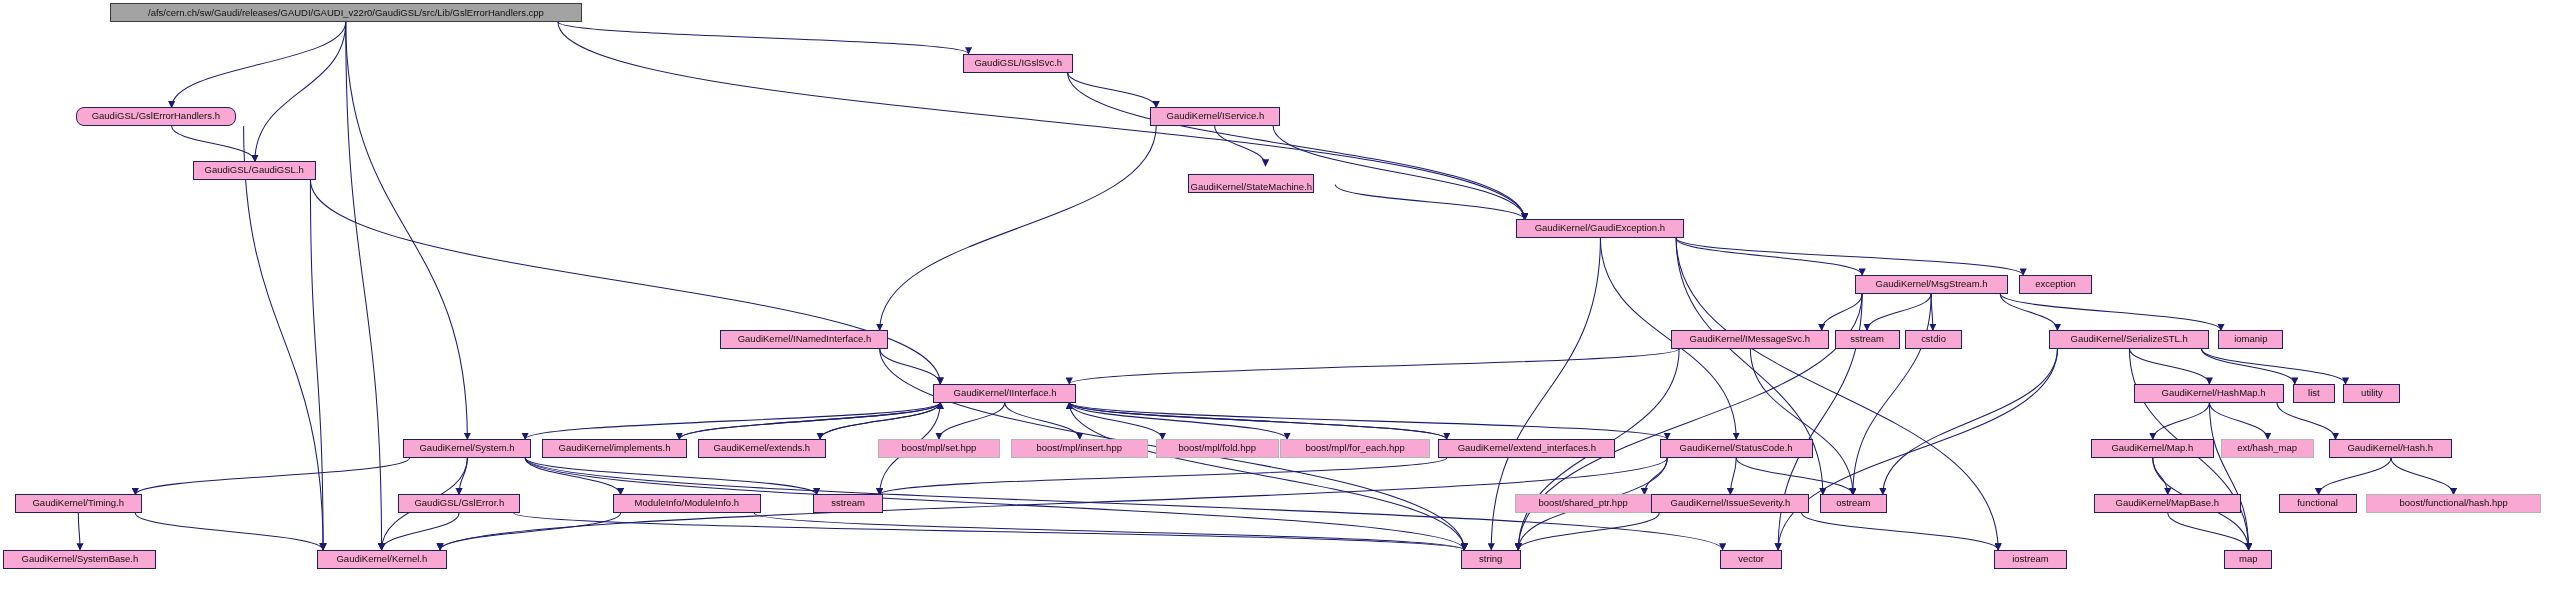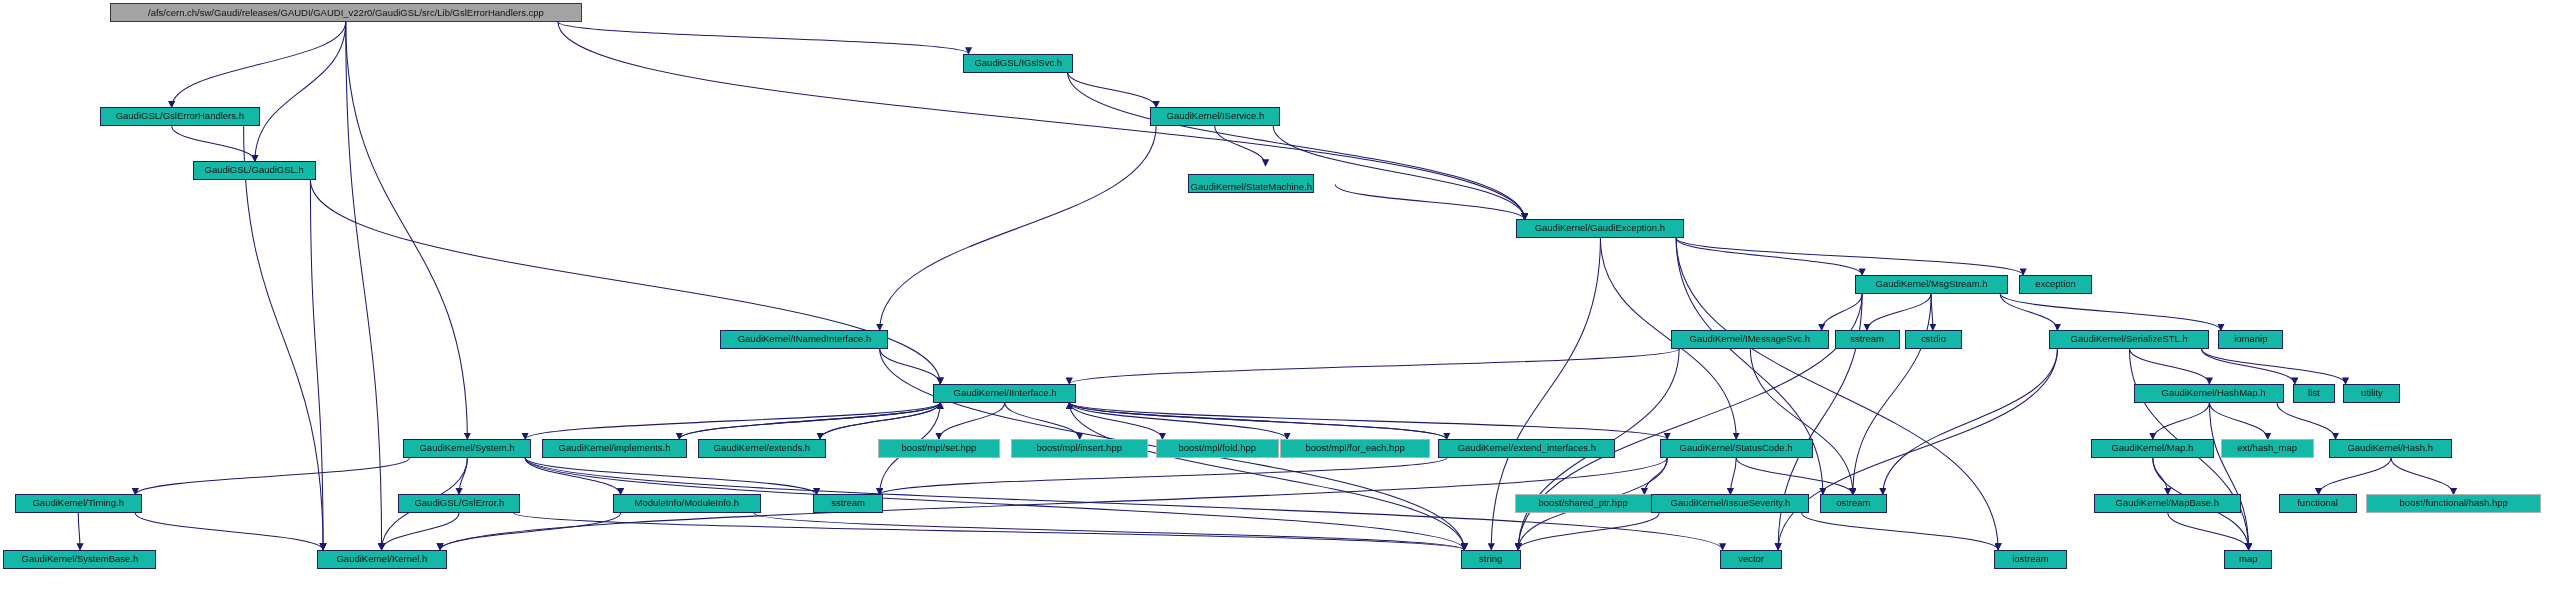--- a/index.html
+++ b/index.html
@@ -23,21 +23,21 @@
     height: 602px;
     pointer-events: none;
   }
   .node {
     position: absolute;
     box-sizing: border-box;
     display: flex;
     align-items: center;
     justify-content: center;
     height: 18.5px;
-    background: #14b8a6;
+    background: #f9a8d4;
     border: 0.7px solid #1f1f5e;
     color: #101010;
     font-size: 9.6px;
     line-height: 1;
     white-space: nowrap;
     letter-spacing: 0px;
     padding: 0 4.4px;
   }
   .node.root {
     background: #a3a3a3;
@@ -148,21 +148,21 @@
         <path d="M2434.56096377749,692.8976377952756 C2434.56096377749,717.740157480315 2700.139197930142,717.740157480315 2700.139197930142,742.5826771653544" marker-end="url(#ah)" stroke-width="1.4"></path>
         <path d="M620.3205045278137,692.8976377952756 C620.3205045278137,717.740157480315 515.6203104786546,717.740157480315 515.6203104786546,742.5826771653544" marker-end="url(#ah)" stroke-width="1.4"></path>
         <path d="M694.2861254851229,692.8976377952756 C694.2861254851229,717.740157480315 1978.721086675291,717.740157480315 1978.721086675291,742.5826771653544" marker-end="url(#ah)" stroke-width="1.4"></path>
       </g>
   </svg>
 
   <div id="nodes">
       <div class="node root" style="left: 110px; top: 3.2px; width: 472px;">
         <span class="node-label">/afs/cern.ch/sw/Gaudi/releases/GAUDI/GAUDI_v22r0/GaudiGSL/src/Lib/GslErrorHandlers.cpp</span>
       </div>
-      <div class="node" style="left: 100px; top: 107px; width: 160px;">
+      <div class="node" style="left: 76px; top: 107px; width: 160px; border-radius: 8px;">
         <span class="node-label">GaudiGSL/GslErrorHandlers.h</span>
       </div>
       <div class="node" style="left: 193px; top: 161px; width: 123px;">
         <span class="node-label">GaudiGSL/GaudiGSL.h</span>
       </div>
       <div class="node" style="left: 963px; top: 54px; width: 110px;">
         <span class="node-label">GaudiGSL/IGslSvc.h</span>
       </div>
       <div class="node" style="left: 1150px; top: 107px; width: 130px;">
         <span class="node-label">GaudiKernel/IService.h</span>

